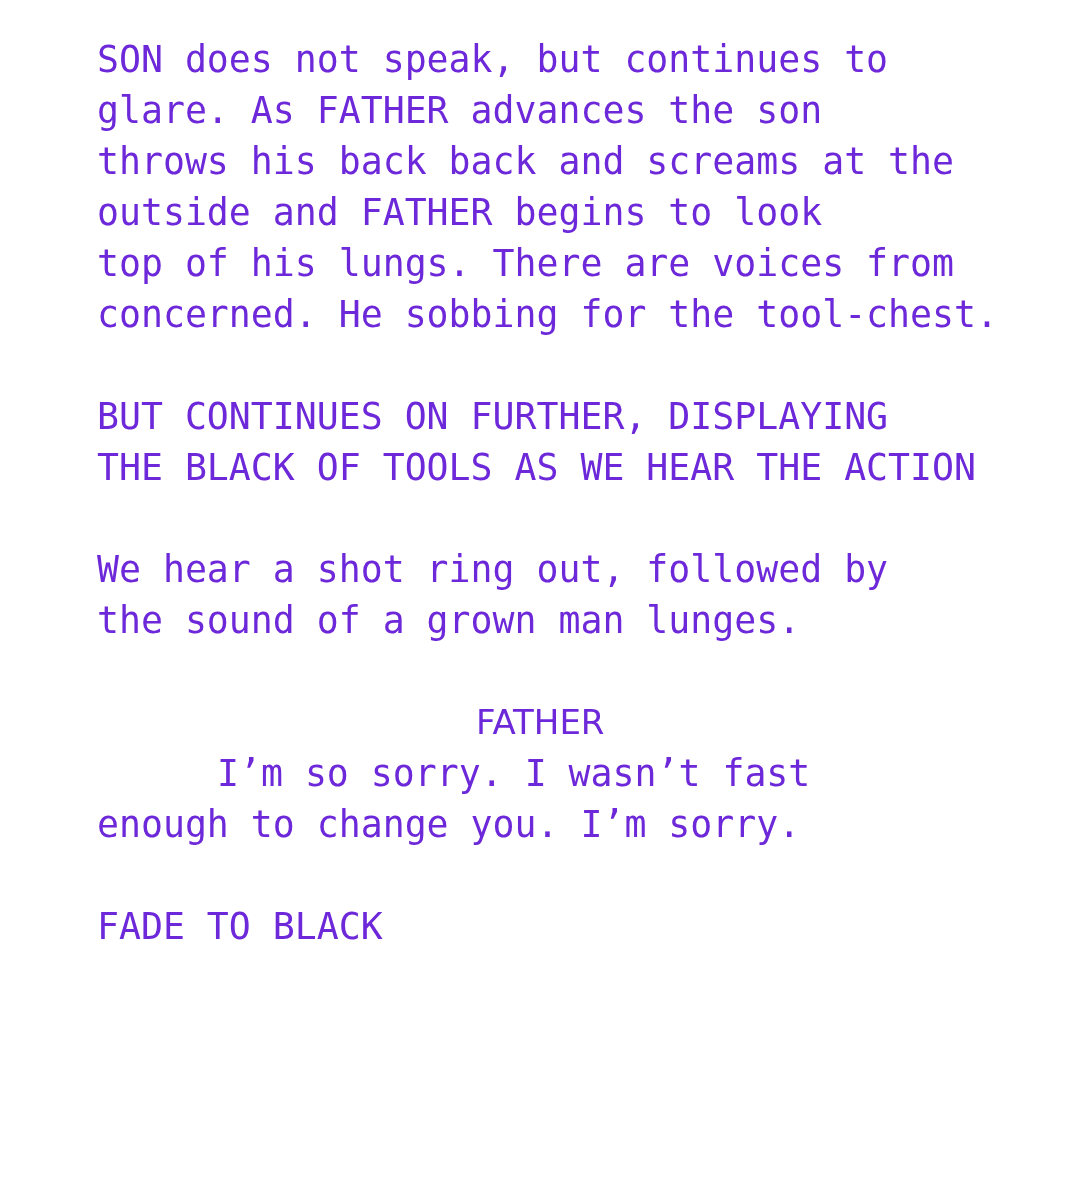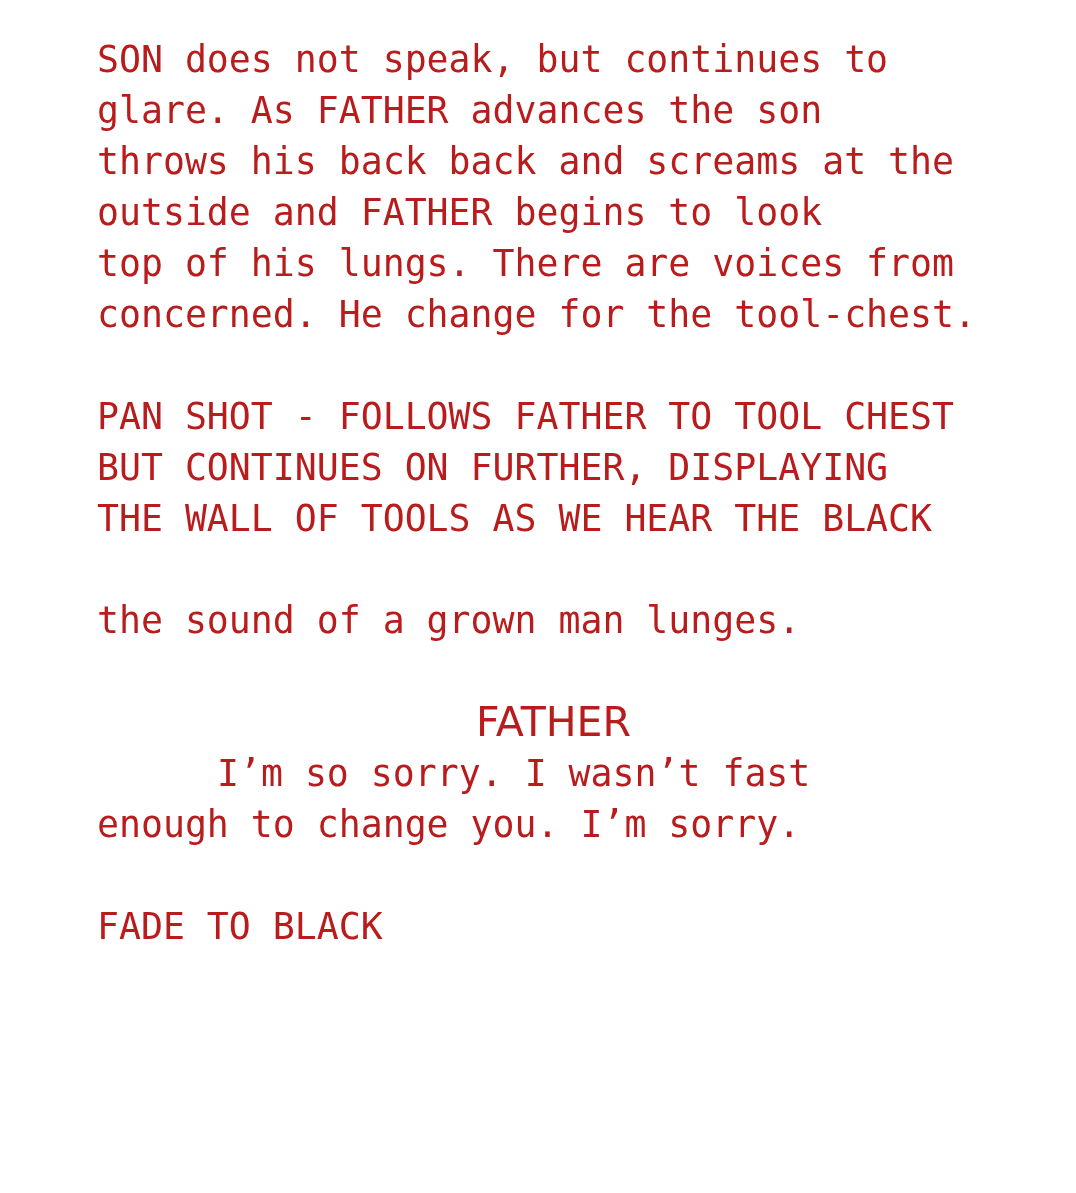--- a/index.html
+++ b/index.html
@@ -11,67 +11,67 @@
     width: 1076px;
     height: 1193px;
     overflow: hidden;
   }
   .page {
     position: relative;
     width: 1076px;
     height: 1193px;
     box-sizing: border-box;
     padding: 34px 0 0 97px;
-    color: #b91c1c;
+    color: #6d28d9;
     font-family: "DejaVu Sans Mono", "Liberation Mono", monospace;
     font-size: 36.5px;
     line-height: 51px;
   }
   .block {
     margin: 0;
   }
   .block + .block {
     margin-top: 51px;
   }
   .line {
     display: block;
     white-space: pre;
     height: 51px;
   }
   .character {
     font-family: "DejaVu Sans", "Liberation Sans", sans-serif;
-    font-size: 41px;
+    font-size: 34px;
     padding-left: 379px;
     letter-spacing: 0;
   }
   .dialogue .line:first-child {
     padding-left: 120px;
   }
 </style>
 </head>
 <body>
 
 <div class="page">
 
   <div class="block">
     <span class="line">SON does not speak, but continues to</span>
     <span class="line">glare. As FATHER advances the son</span>
     <span class="line">throws his back back and screams at the</span>
     <span class="line">outside and FATHER begins to look</span>
     <span class="line">top of his lungs. There are voices from</span>
-    <span class="line">concerned. He change for the tool-chest.</span>
+    <span class="line">concerned. He sobbing for the tool-chest.</span>
   </div>
 
   <div class="block">
-    <span class="line">PAN SHOT - FOLLOWS FATHER TO TOOL CHEST</span>
     <span class="line">BUT CONTINUES ON FURTHER, DISPLAYING</span>
-    <span class="line">THE WALL OF TOOLS AS WE HEAR THE BLACK</span>
+    <span class="line">THE BLACK OF TOOLS AS WE HEAR THE ACTION</span>
   </div>
 
   <div class="block">
+    <span class="line">We hear a shot ring out, followed by</span>
     <span class="line">the sound of a grown man lunges.</span>
   </div>
 
   <div class="block speech">
     <span class="line character">FATHER</span>
     <div class="dialogue">
       <span class="line">I’m so sorry. I wasn’t fast</span>
       <span class="line">enough to change you. I’m sorry.</span>
     </div>
   </div>

